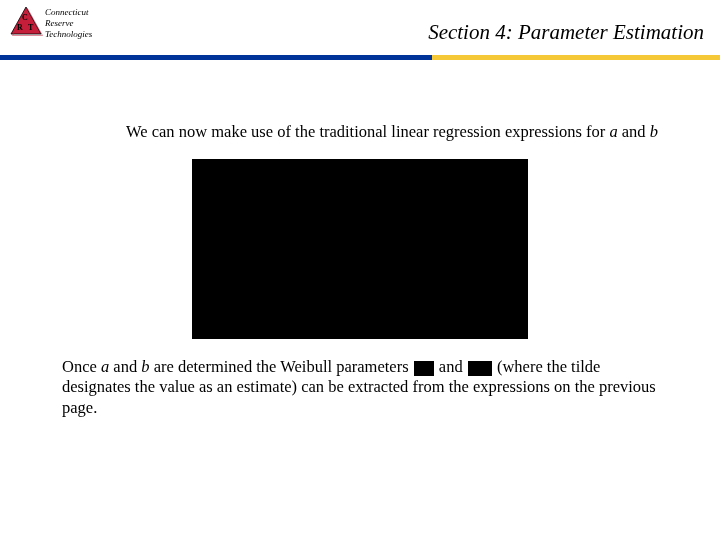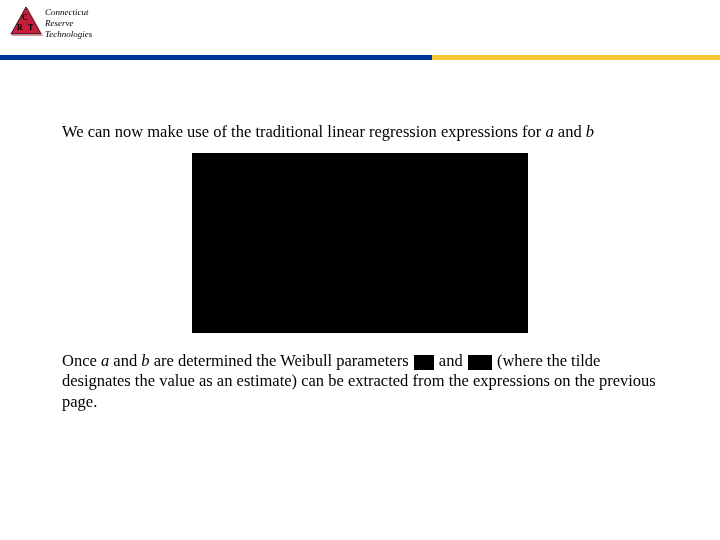--- a/index.html
+++ b/index.html
@@ -60,21 +60,22 @@
     height: 100%;
   }
   .content {
     padding: 60px 62px 0 62px;
     font-family: 'Times New Roman', Georgia, serif;
     font-size: 16.5px;
     line-height: 1.25;
     color: #000;
   }
   .para1 {
-    margin-bottom: 10px;
+    margin-bottom: 16px;
+    text-align: right;
   }
   .ital {
     font-style: italic;
   }
   .black-box {
     width: 336px;
     height: 180px;
     background: #000;
     margin: 8px auto 18px auto;
   }
@@ -102,20 +103,21 @@
       <polygon points="18,3 33,30 3,30" fill="#c41e3a" stroke="#000" stroke-width="0.8"></polygon>
       <polygon points="18,3 33,30 3,30" fill="none" stroke="#c41e3a" stroke-width="0.5" transform="translate(1.5,1.5)"></polygon>
       <text x="14" y="16" font-size="8" font-family="serif" fill="#000" font-weight="bold">C</text>
       <text x="9" y="26" font-size="8" font-family="serif" fill="#000" font-weight="bold">R</text>
       <text x="20" y="26" font-size="8" font-family="serif" fill="#000" font-weight="bold">T</text>
       <text x="37" y="11" font-size="9" font-family="serif" font-style="italic" fill="#000">Connecticut</text>
       <text x="37" y="22" font-size="9" font-family="serif" font-style="italic" fill="#000">Reserve</text>
       <text x="37" y="33" font-size="9" font-family="serif" font-style="italic" fill="#000">Technologies</text>
     </svg>
   </div>
+  <div class="header-title">Section 4: Parameter Estimation</div>
   <div class="header-rule">
     <div class="rule-blue"></div>
     <div class="rule-gold"></div>
   </div>
 </div>
 
 <div class="content">
   <p class="para1">
     <span>We can now make use of the traditional linear regression expressions for </span><span class="ital">a</span><span> and </span><span class="ital">b</span>
   </p>

